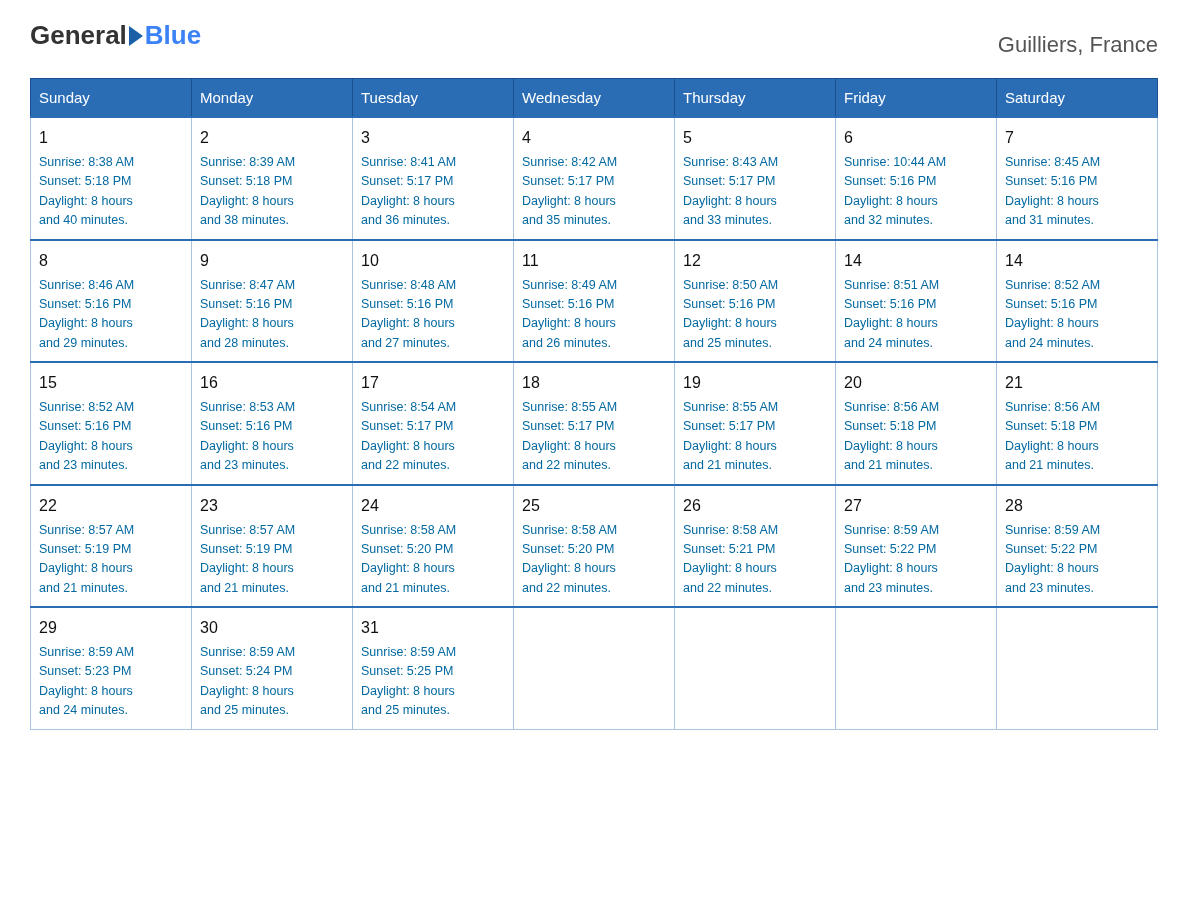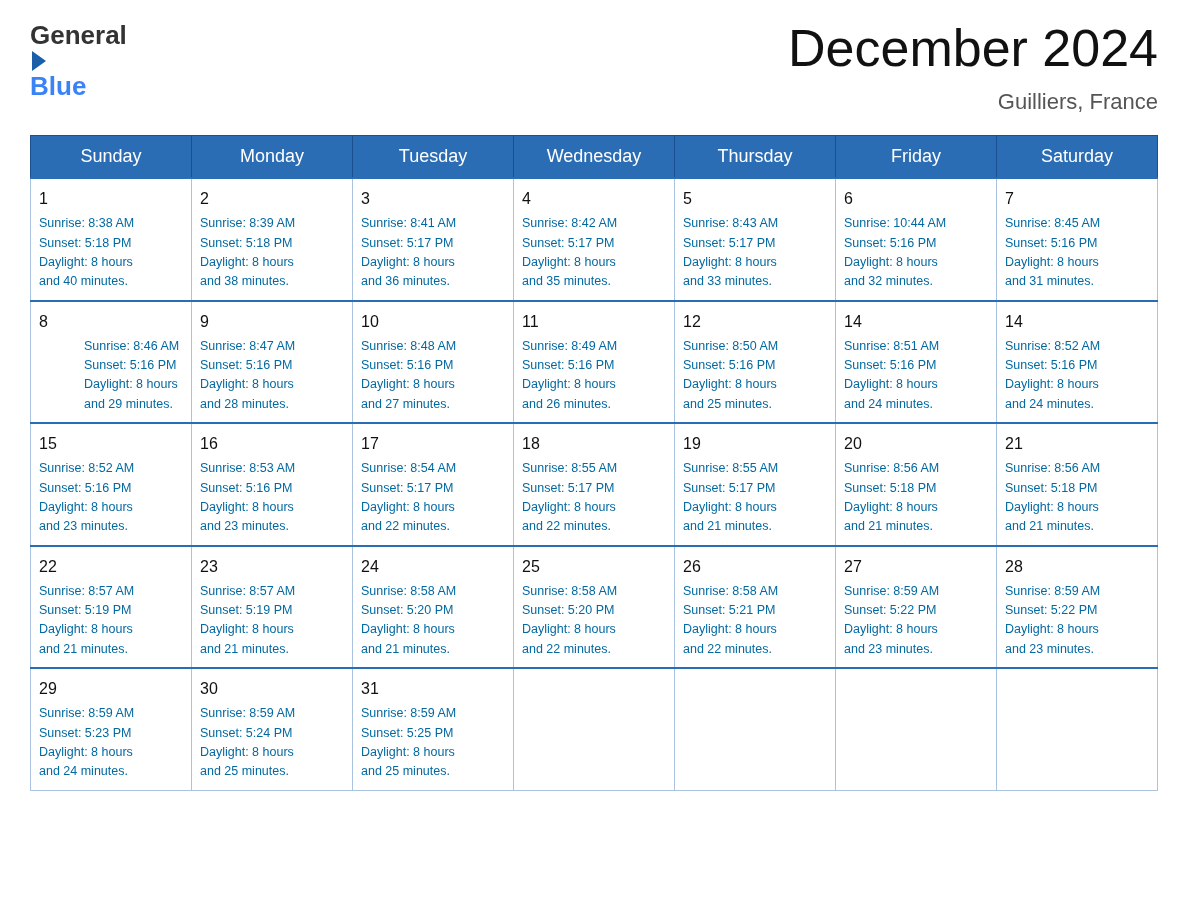--- a/index.html
+++ b/index.html
@@ -17,25 +17,24 @@
       align-items: flex-start;
       margin-bottom: 20px;
     }
     .logo {
       display: flex;
       flex-direction: column;
       align-items: flex-start;
     }
     .logo-text {
       display: flex;
-      align-items: flex-start;
+      align-items: center;
       font-size: 26px;
       font-weight: bold;
       color: #333;
-      flex-direction: column;
     }
     .logo-general { color: #333; }
     .logo-arrow {
       width: 0;
       height: 0;
       border-left: 14px solid #1a5fa8;
       border-top: 10px solid transparent;
       border-bottom: 10px solid transparent;
       display: inline-block;
       margin: 0 2px;
@@ -61,23 +60,23 @@
     }
     .calendar-table {
       width: 100%;
       border-collapse: collapse;
       table-layout: fixed;
     }
     .calendar-table th {
       background-color: #2a6db5;
       color: #fff;
       padding: 10px 8px;
-      font-size: 18px;
+      font-size: 15px;
       font-weight: normal;
-      text-align: center;
+      text-align: left;
       border: 1px solid #1a5090;
     }
     .calendar-table td {
       vertical-align: top;
       padding: 8px 8px;
       border: 1px solid #aac4e0;
       border-top: 2px solid #2a6db5;
       font-size: 13px;
       line-height: 1.5;
       height: 110px;
@@ -107,21 +106,20 @@
 
 <div class="header">
   <div class="logo">
     <div class="logo-text">
       <span class="logo-general">General</span>
       <span class="logo-arrow"></span>
       <span class="logo-blue">Blue</span>
     </div>
   </div>
   <div class="title-section">
-    <div class="month-title">December 2024</div>
     <div class="location">Guilliers, France</div>
   </div>
 </div>
 
 <table class="calendar-table">
   <thead>
     <tr>
     <th>Sunday</th>
         <th>Monday</th>
         <th>Tuesday</th>
@@ -179,21 +177,21 @@
           <span class="day-number">7</span>
           <div class="day-info" style="white-space: pre-line;">Sunrise: 8:45 AM
 Sunset: 5:16 PM
 Daylight: 8 hours
 and 31 minutes.</div>
         </td>
       </tr>
       <tr>
         <td>
           <span class="day-number">8</span>
-          <div class="day-info" style="white-space: pre-line; margin-left: 45px;">Sunrise: 8:46 AM
+          <div class="day-info" style="white-space: pre-line;">Sunrise: 8:46 AM
 Sunset: 5:16 PM
 Daylight: 8 hours
 and 29 minutes.</div>
         </td>
         <td>
           <span class="day-number">9</span>
           <div class="day-info" style="white-space: pre-line;">Sunrise: 8:47 AM
 Sunset: 5:16 PM
 Daylight: 8 hours
 and 28 minutes.</div>

